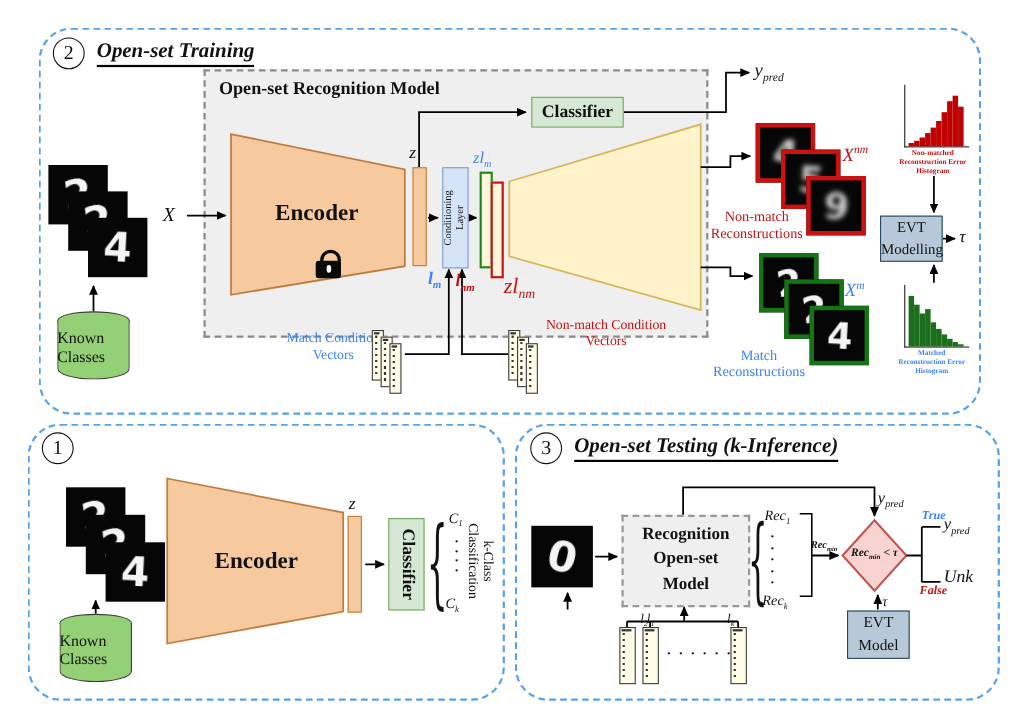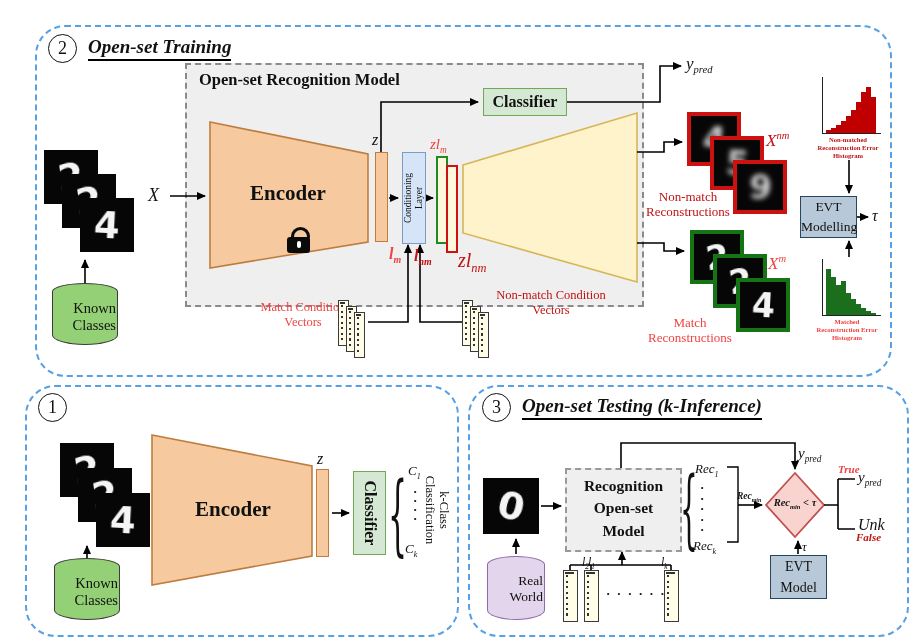--- a/index.html
+++ b/index.html
@@ -1,20 +1,20 @@
 <!DOCTYPE html>
 <html><head>
 <meta charset="utf-8">
 <style>
   html,body{margin:0;padding:0;background:#fff;}
   #canvas{position:relative;width:924px;height:643px;background:#fff;overflow:hidden;
           font-family:"Liberation Serif","DejaVu Serif",serif;color:#111;}
   .abs{position:absolute;}
   .b{font-weight:bold}.i{font-style:italic}.c2{text-align:center}
-  .grn{color:#ef4444}.red{color:#C11212}
+  .grn{color:#3b82f6}.red{color:#C11212}
   sub{font-size:62%;line-height:0}
   sup{font-size:62%;line-height:0}
   .panel{position:absolute;border:2.2px dashed #57A0E6;border-radius:30px;}
   .graybox{position:absolute;background:#EFEFEF;border:2px dashed #8a8a8a;}
   .badge{position:absolute;width:27px;height:27px;border:1.6px solid #111;border-radius:50%;
          text-align:center;line-height:27px;font-size:18px;}
   .ptitle{position:absolute;font-size:19px;font-weight:bold;font-style:italic;
           border-bottom:2px solid #000;padding-bottom:1px;white-space:nowrap;}
   .mnist{position:absolute;width:54px;height:54px;background:#060606;display:flex;
          align-items:center;justify-content:center;box-sizing:border-box;}
@@ -22,21 +22,21 @@
          font-size:37px;filter:blur(0.6px);transform:rotate(-8deg);}
   .red-b{border:4px solid #CC1111;}
   .green-b{border:4px solid #157515;}
   .blurry .digit{filter:blur(2.6px);color:#cfcfcf;font-size:33px;transform:rotate(4deg);}
   .cyl{position:absolute;}
   .cyl .ctop{position:absolute;left:0;right:0;top:0;height:17px;border-radius:50%;
         background:var(--c);border:1.6px solid var(--bc);box-sizing:border-box;}
   .cyl .cbody{position:absolute;left:0;right:0;top:8px;bottom:0;background:var(--c);
         border:1.6px solid var(--bc);border-top:none;box-sizing:border-box;
         border-radius:0 0 50% 50% / 0 0 10px 10px;}
-  .cyl .clbl{position:absolute;left:0;right:2px;top:17px;text-align:right;
+  .cyl .clbl{position:absolute;left:0;right:12px;top:17px;text-align:left;
         font-size:14.5px;line-height:1.18;}
   .greenbox{position:absolute;background:#D5E8D4;border:1.8px solid #70A858;box-sizing:border-box;
         display:flex;align-items:center;justify-content:center;}
   .bluebox{position:absolute;background:#B7C9D9;border:1.8px solid #27455C;box-sizing:border-box;
         text-align:center;}
   .vecbar{position:absolute;background:#FFFDE8;border:1.6px solid #3a3a3a;box-sizing:border-box;}
   .vecbar::before{content:"";position:absolute;left:2px;top:4px;bottom:3px;width:2px;
         background:repeating-linear-gradient(to bottom,#333 0 2px,transparent 2px 5.5px);}
   .vecbar::after{content:"";position:absolute;top:1px;left:1px;right:3px;height:2px;background:#333;}
   .hist{position:absolute;border-left:1.6px solid #222;border-bottom:1.6px solid #222;
@@ -302,28 +302,20 @@
     </div>
   </div>
 
 
   <div class="badge" style="left:482px;top:393px">3</div>
   <div class="ptitle" style="left:522px;top:395px">Open-set Testing (k-Inference)</div>
 
   <div class="mnist" style="left:483px;top:478px;width:56px;height:56px">
     <span class="digit" style="font-size:38px;transform:rotate(14deg)">0</span>
   </div>
-  <div class="cyl" style="left:487px;top:556px;width:58px;height:64px;--c:#E2D5EC;--bc:#8E6BA8">
-    <div class="ctop"></div>
-      <div class="cbody"></div>
-    <div class="clbl" style="font-size:13.5px">
-        <div>Real</div>
-        <div>World</div>
-      </div>
-  </div>
 
   <div class="vecbar" style="left:563px;top:570px;width:15px;height:52px"></div>
   <div class="vecbar" style="left:584px;top:570px;width:15px;height:52px"></div>
   <div class="vecbar" style="left:664px;top:570px;width:15px;height:52px"></div>
   <div class="abs i" style="left:588px;top:555px;font-size:12px"><span>l</span><sub>1</sub></div>
   <div class="abs i" style="left:582px;top:555px;font-size:12px"><span>l</span><sub>2</sub></div>
   <div class="abs i" style="left:661px;top:555px;font-size:12px"><span>l</span><sub>k</sub></div>
   <div class="abs b" style="left:606px;top:586px;font-size:13px;white-space:pre">·  ·  ·  ·  ·  ·</div>
 
   <div class="brace" style="left:680px;top:459px;font-size:28px;transform:scaleY(3.05)">{</div>
@@ -336,21 +328,21 @@
   <div class="abs i" style="left:693px;top:538px;font-size:13px"><span>Rec</span><sub>k</sub></div>
   <div class="abs i b" style="left:737px;top:491px;font-size:9.5px"><span>Rec</span><sub>min</sub></div>
 
   <div class="abs b c2" style="left:766px;top:497px;width:58px;font-size:10.5px">
     <span class="i">Rec</span><sub class="i">min</sub><span class="i"> &lt; τ</span>
   </div>
 
   <div class="abs i" style="left:798px;top:445px;font-size:15px"><span>y</span><sub>pred</sub></div>
   <div class="abs i b grn" style="left:838px;top:463px;font-size:11px">True</div>
   <div class="abs i" style="left:858px;top:469px;font-size:15px"><span>y</span><sub>pred</sub></div>
-  <div class="abs i b red" style="left:856px;top:531px;font-size:11px">False</div>
+  <div class="abs i b red" style="left:836px;top:531px;font-size:11px">False</div>
   <div class="abs i" style="left:858px;top:516px;font-size:16px">Unk</div>
 
   <div class="bluebox" style="left:770px;top:555px;width:57px;height:44px;font-size:14px;line-height:1.5">
     <div>EVT</div>
       <div>Model</div>
   </div>
   <div class="abs i" style="left:802px;top:539px;font-size:13px">τ</div>
 
 </div>
 

